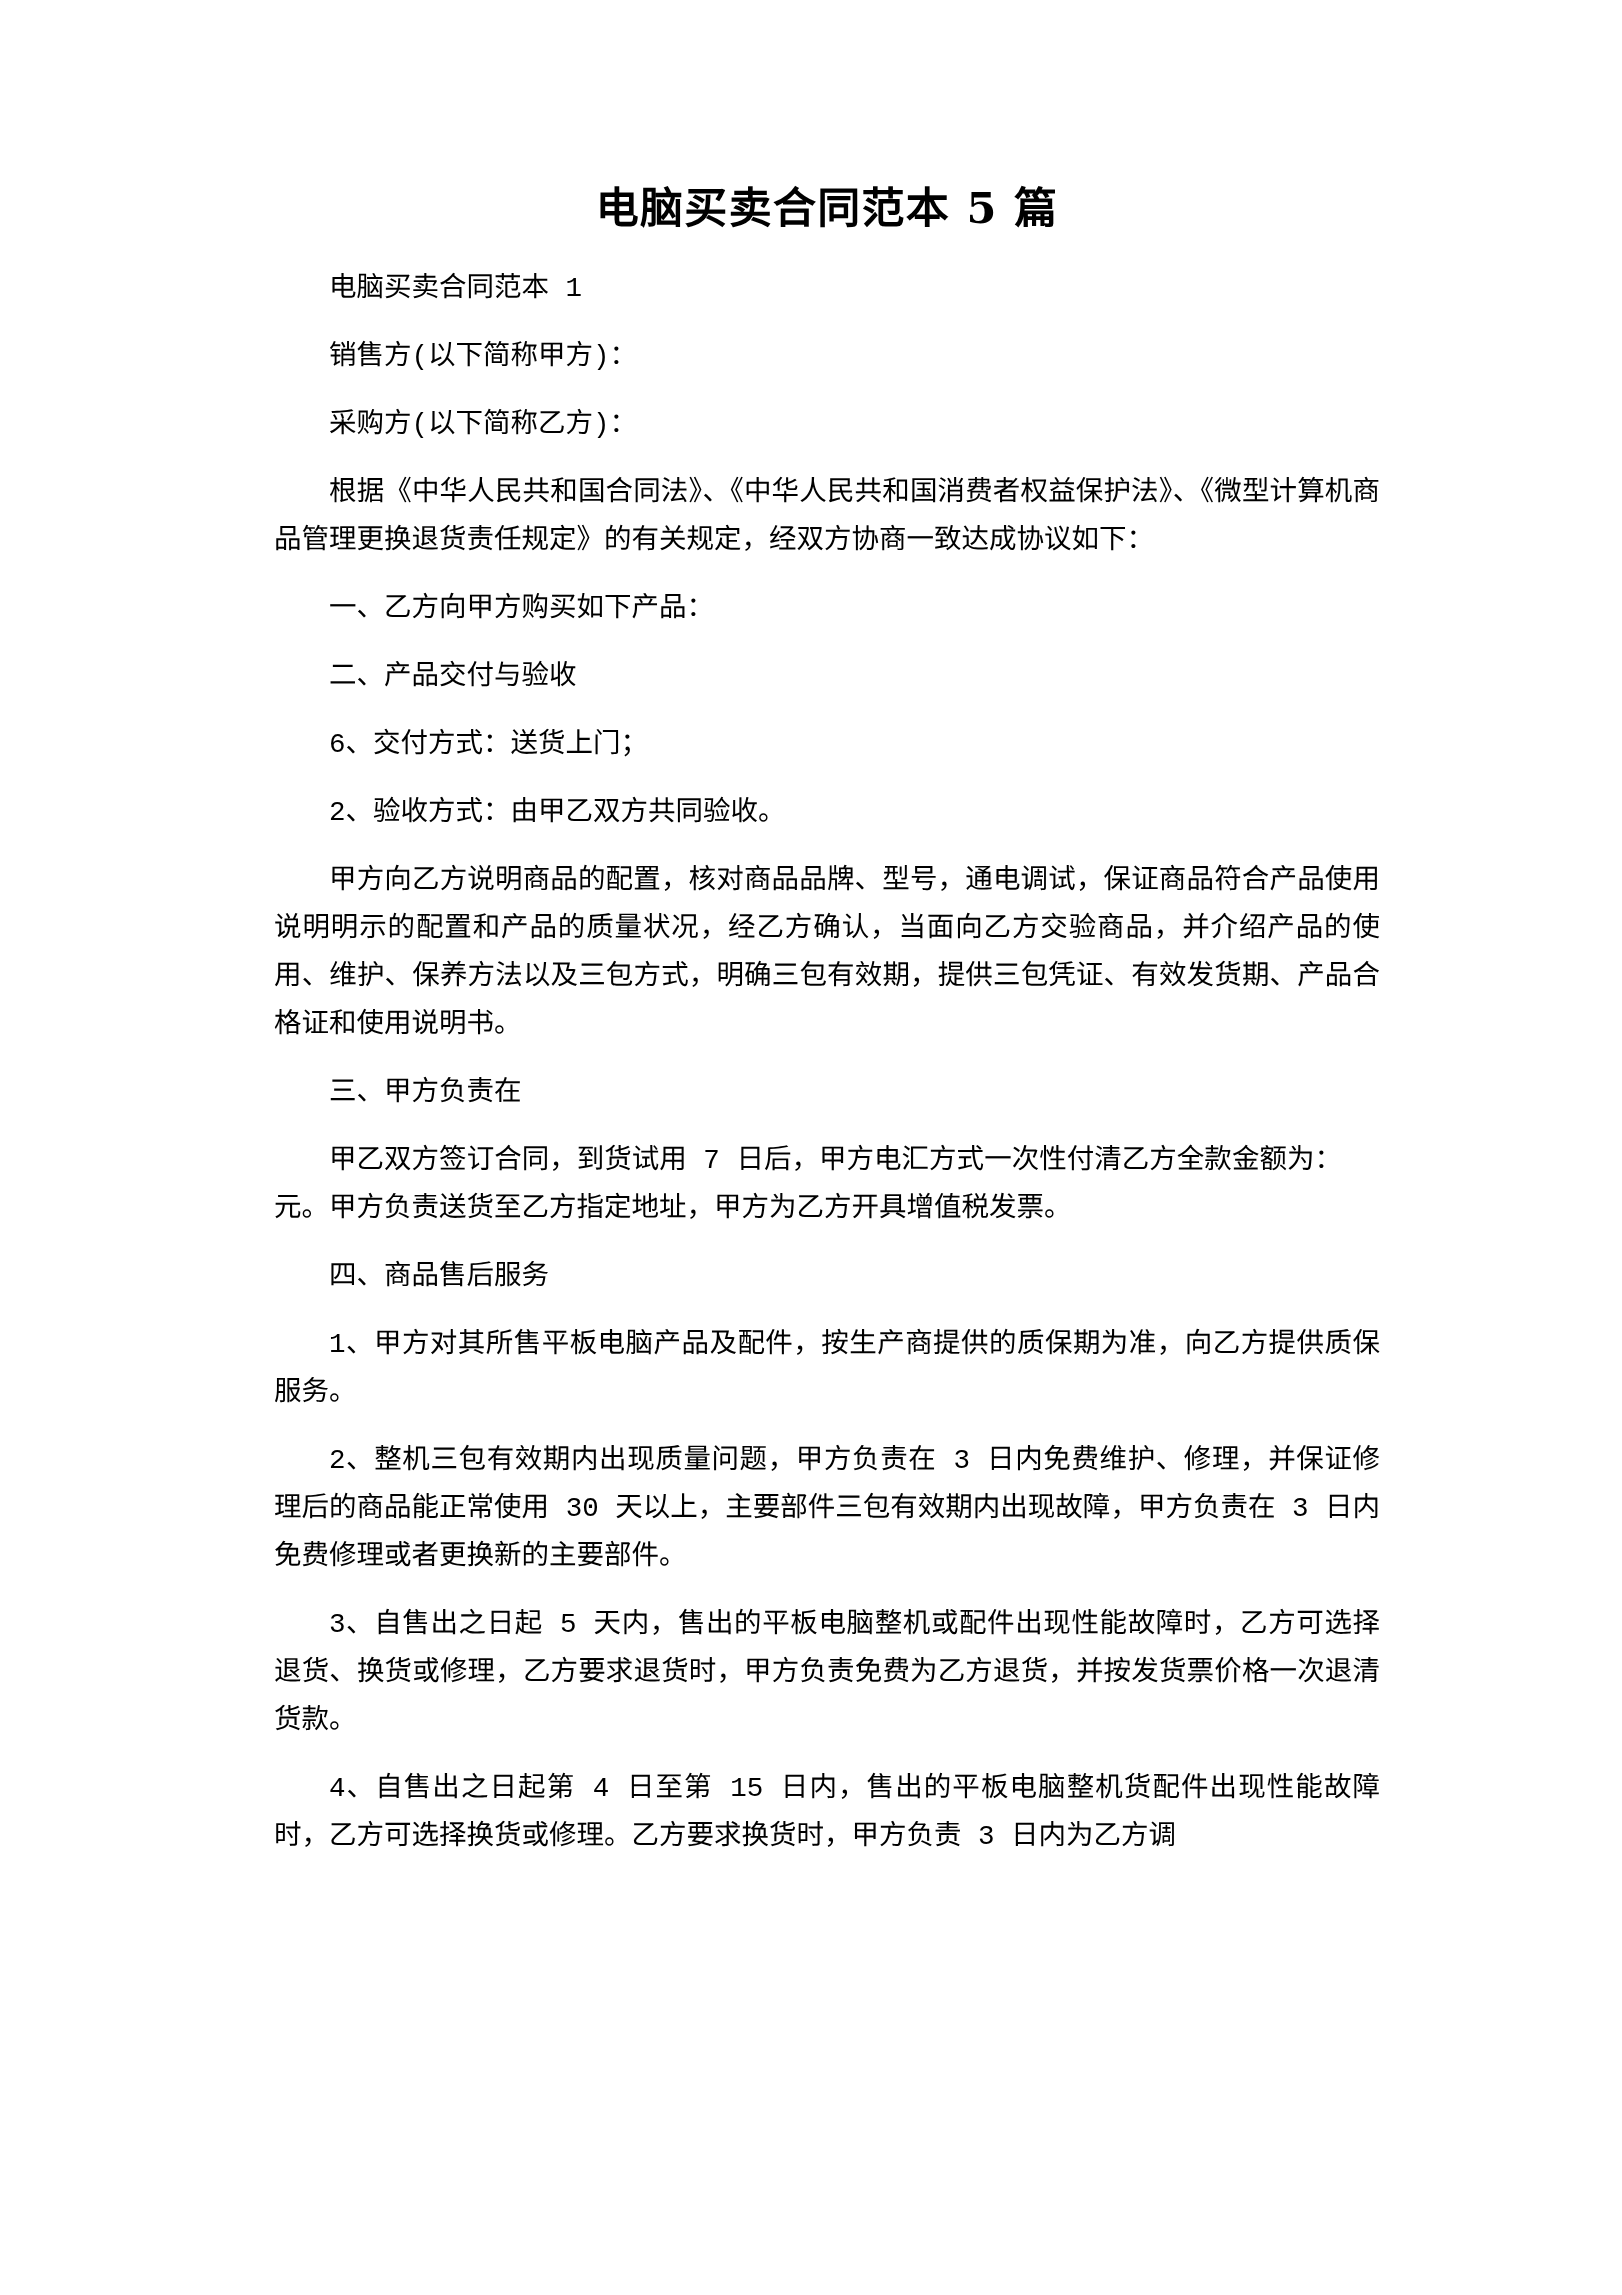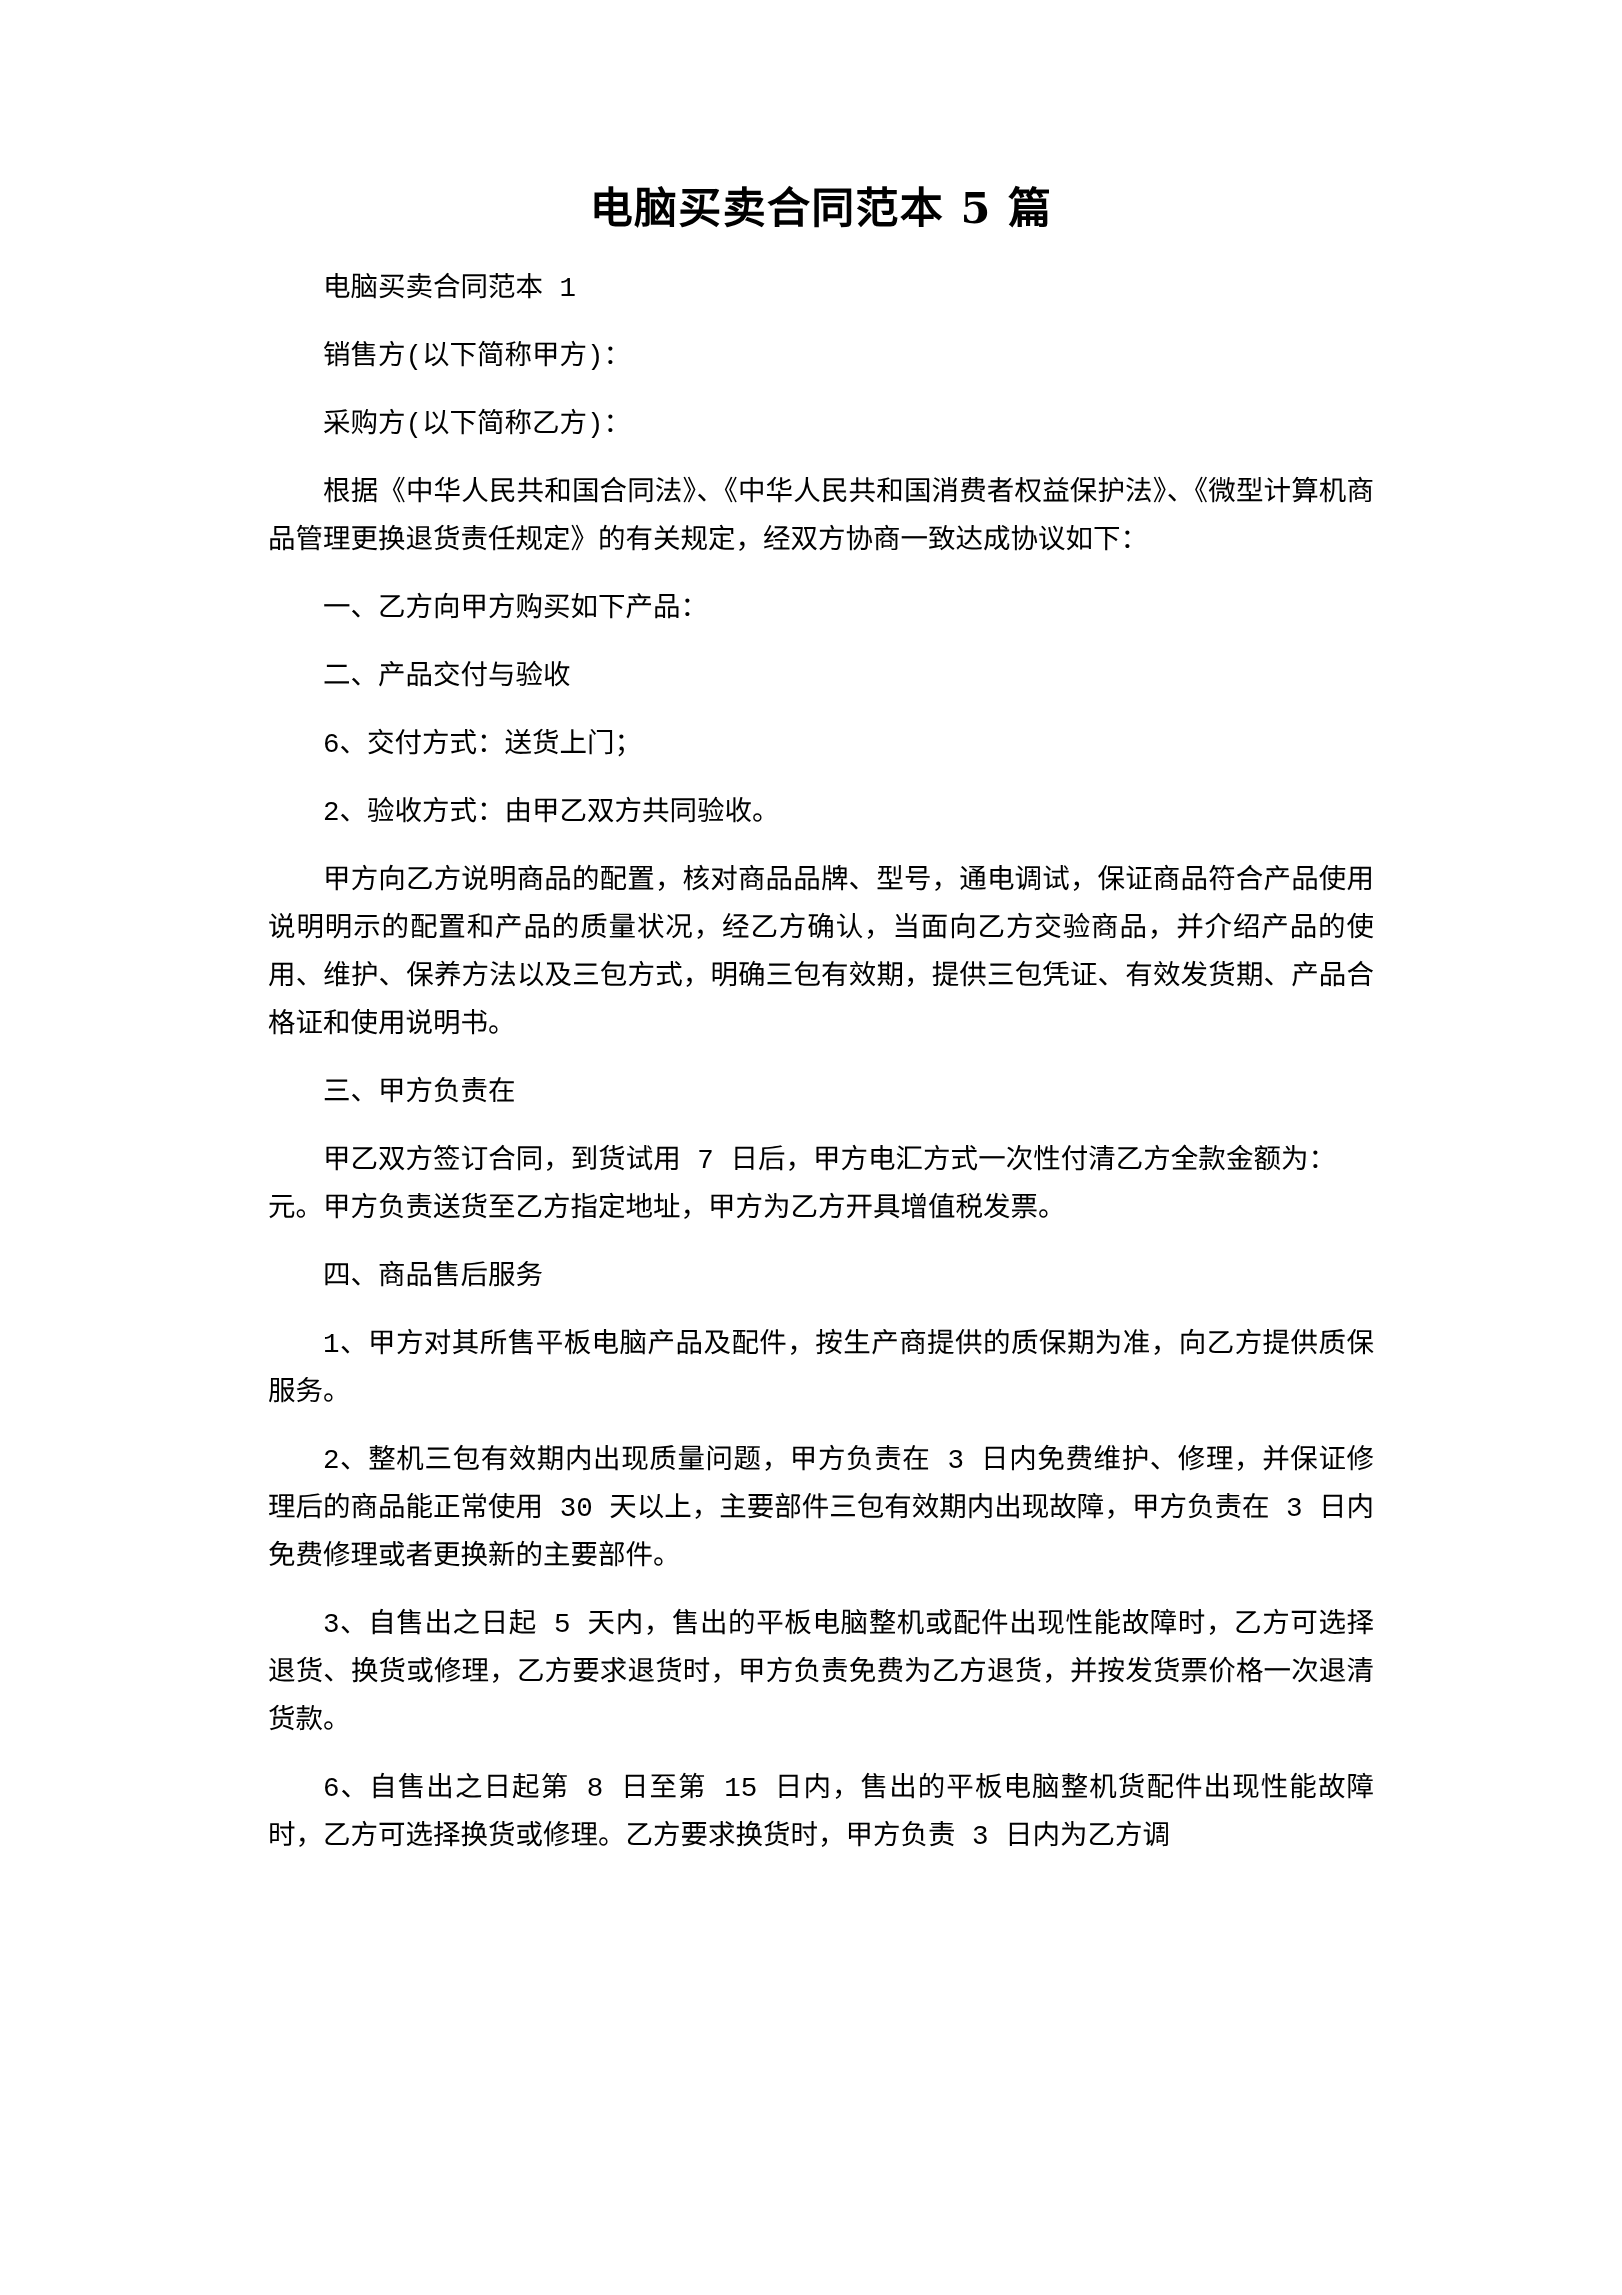--- a/index.html
+++ b/index.html
@@ -15,21 +15,21 @@
   .page {
     position: relative;
     width: 1623px;
     height: 2295px;
     background: #ffffff;
     box-sizing: border-box;
     overflow: hidden;
   }
   .content {
     position: absolute;
-    left: 268px;
+    left: 274px;
     top: 0;
     width: 1106px;
   }
   .doc-title {
     font-family: "DejaVu Serif", "Liberation Serif", serif;
     font-size: 43px;
     font-weight: 700;
     text-align: center;
     letter-spacing: 1.3px;
     margin: 0;
@@ -94,18 +94,18 @@
       <p class="para"><span>甲乙双方签订合同，到货试用 7 日后，甲方电汇方式一次性付清乙方全款金额为：</span><span class="gapfill"></span><span>元。甲方负责送货至乙方指定地址，甲方为乙方开具增值税发票。</span></p>
 
       <p class="para">四、商品售后服务</p>
 
       <p class="para">1、甲方对其所售平板电脑产品及配件，按生产商提供的质保期为准，向乙方提供质保服务。</p>
 
       <p class="para">2、整机三包有效期内出现质量问题，甲方负责在 3 日内免费维护、修理，并保证修理后的商品能正常使用 30 天以上，主要部件三包有效期内出现故障，甲方负责在 3 日内免费修理或者更换新的主要部件。</p>
 
       <p class="para">3、自售出之日起 5 天内，售出的平板电脑整机或配件出现性能故障时，乙方可选择退货、换货或修理，乙方要求退货时，甲方负责免费为乙方退货，并按发货票价格一次退清货款。</p>
 
-      <p class="para">6、自售出之日起第 8 日至第 15 日内，售出的平板电脑整机货配件出现性能故障时，乙方可选择换货或修理。乙方要求换货时，甲方负责 3 日内为乙方调</p>
+      <p class="para">4、自售出之日起第 4 日至第 15 日内，售出的平板电脑整机货配件出现性能故障时，乙方可选择换货或修理。乙方要求换货时，甲方负责 3 日内为乙方调</p>
 
     </div>
   </div>
 </div>
 
 
 </body></html>

